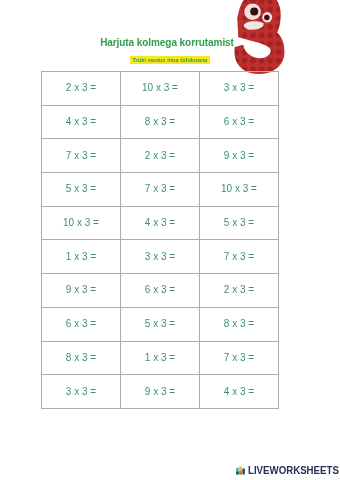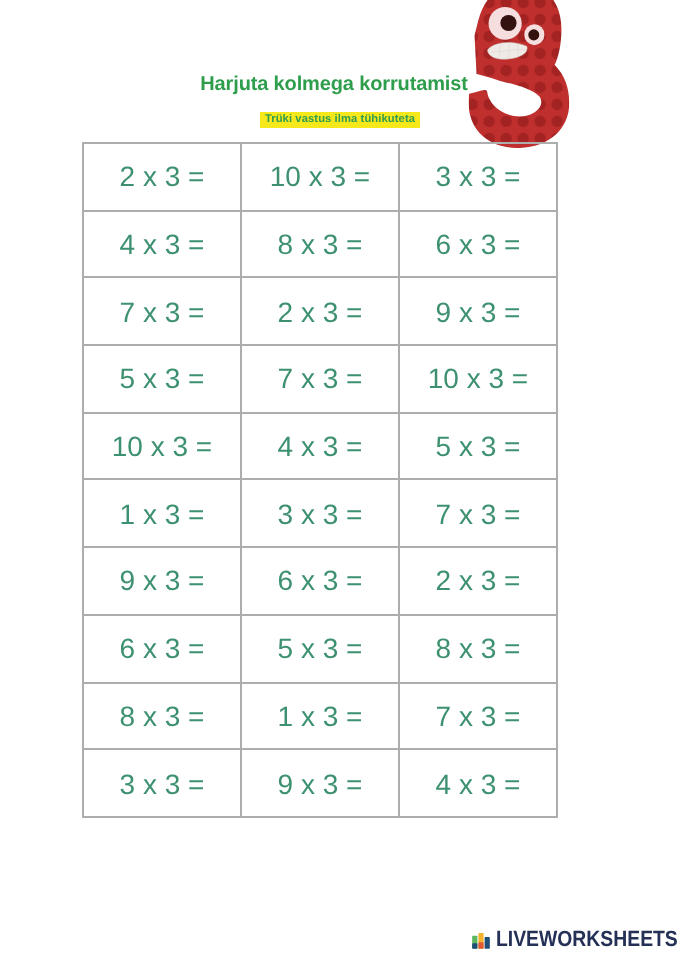--- a/index.html
+++ b/index.html
@@ -3,21 +3,21 @@
 <meta charset="utf-8">
 <style>
 html,body{margin:0;padding:0;}
 body{width:340px;height:480px;background:#ffffff;font-family:"Liberation Sans",sans-serif;overflow:hidden;}
 #page{position:relative;width:340px;height:480px;background:#ffffff;overflow:hidden;padding-left:44px;}
 #mascot{position:absolute;left:230px;top:-4px;width:56px;height:79px;}
 #header-title{position:absolute;left:-3px;top:37px;width:340px;text-align:center;font-size:10px;font-weight:bold;color:#2e9e4d;letter-spacing:-0.07px;line-height:11px;}
 #header-sub{position:absolute;left:0;top:48px;width:340px;text-align:center;}
 #header-sub .hl{font-size:5.6px;color:#2f9c4f;background:#f7e81c;padding:1.2px 2px;font-weight:bold;letter-spacing:0.05px;}
 #grid{position:absolute;left:41px;top:71px;width:238px;border-collapse:collapse;table-layout:fixed;}
-#grid td{border:0.9px solid #adadad;height:32.69px;line-height:1;padding:0;text-align:center;vertical-align:middle;font-size:14px;color:#3d9170;}
+#grid td{border:0.9px solid #adadad;height:32.69px;line-height:1;padding:0;text-align:center;vertical-align:middle;font-size:10px;color:#3d9170;}
 #footer-logo{position:absolute;left:236px;top:465px;display:flex;align-items:flex-end;}
 #footer-logo .lw-text{font-size:11px;font-weight:bold;color:#243055;transform:scaleX(0.88);transform-origin:left bottom;line-height:10px;margin-left:2.5px;white-space:nowrap;}
 #lw-mark{width:9px;height:10px;display:block;}
 </style>
 </head>
 <body>
 
 <div id="page">
   <div id="mascot">
 <svg viewBox="0 0 56 80" width="56" height="79" xmlns="http://www.w3.org/2000/svg">

